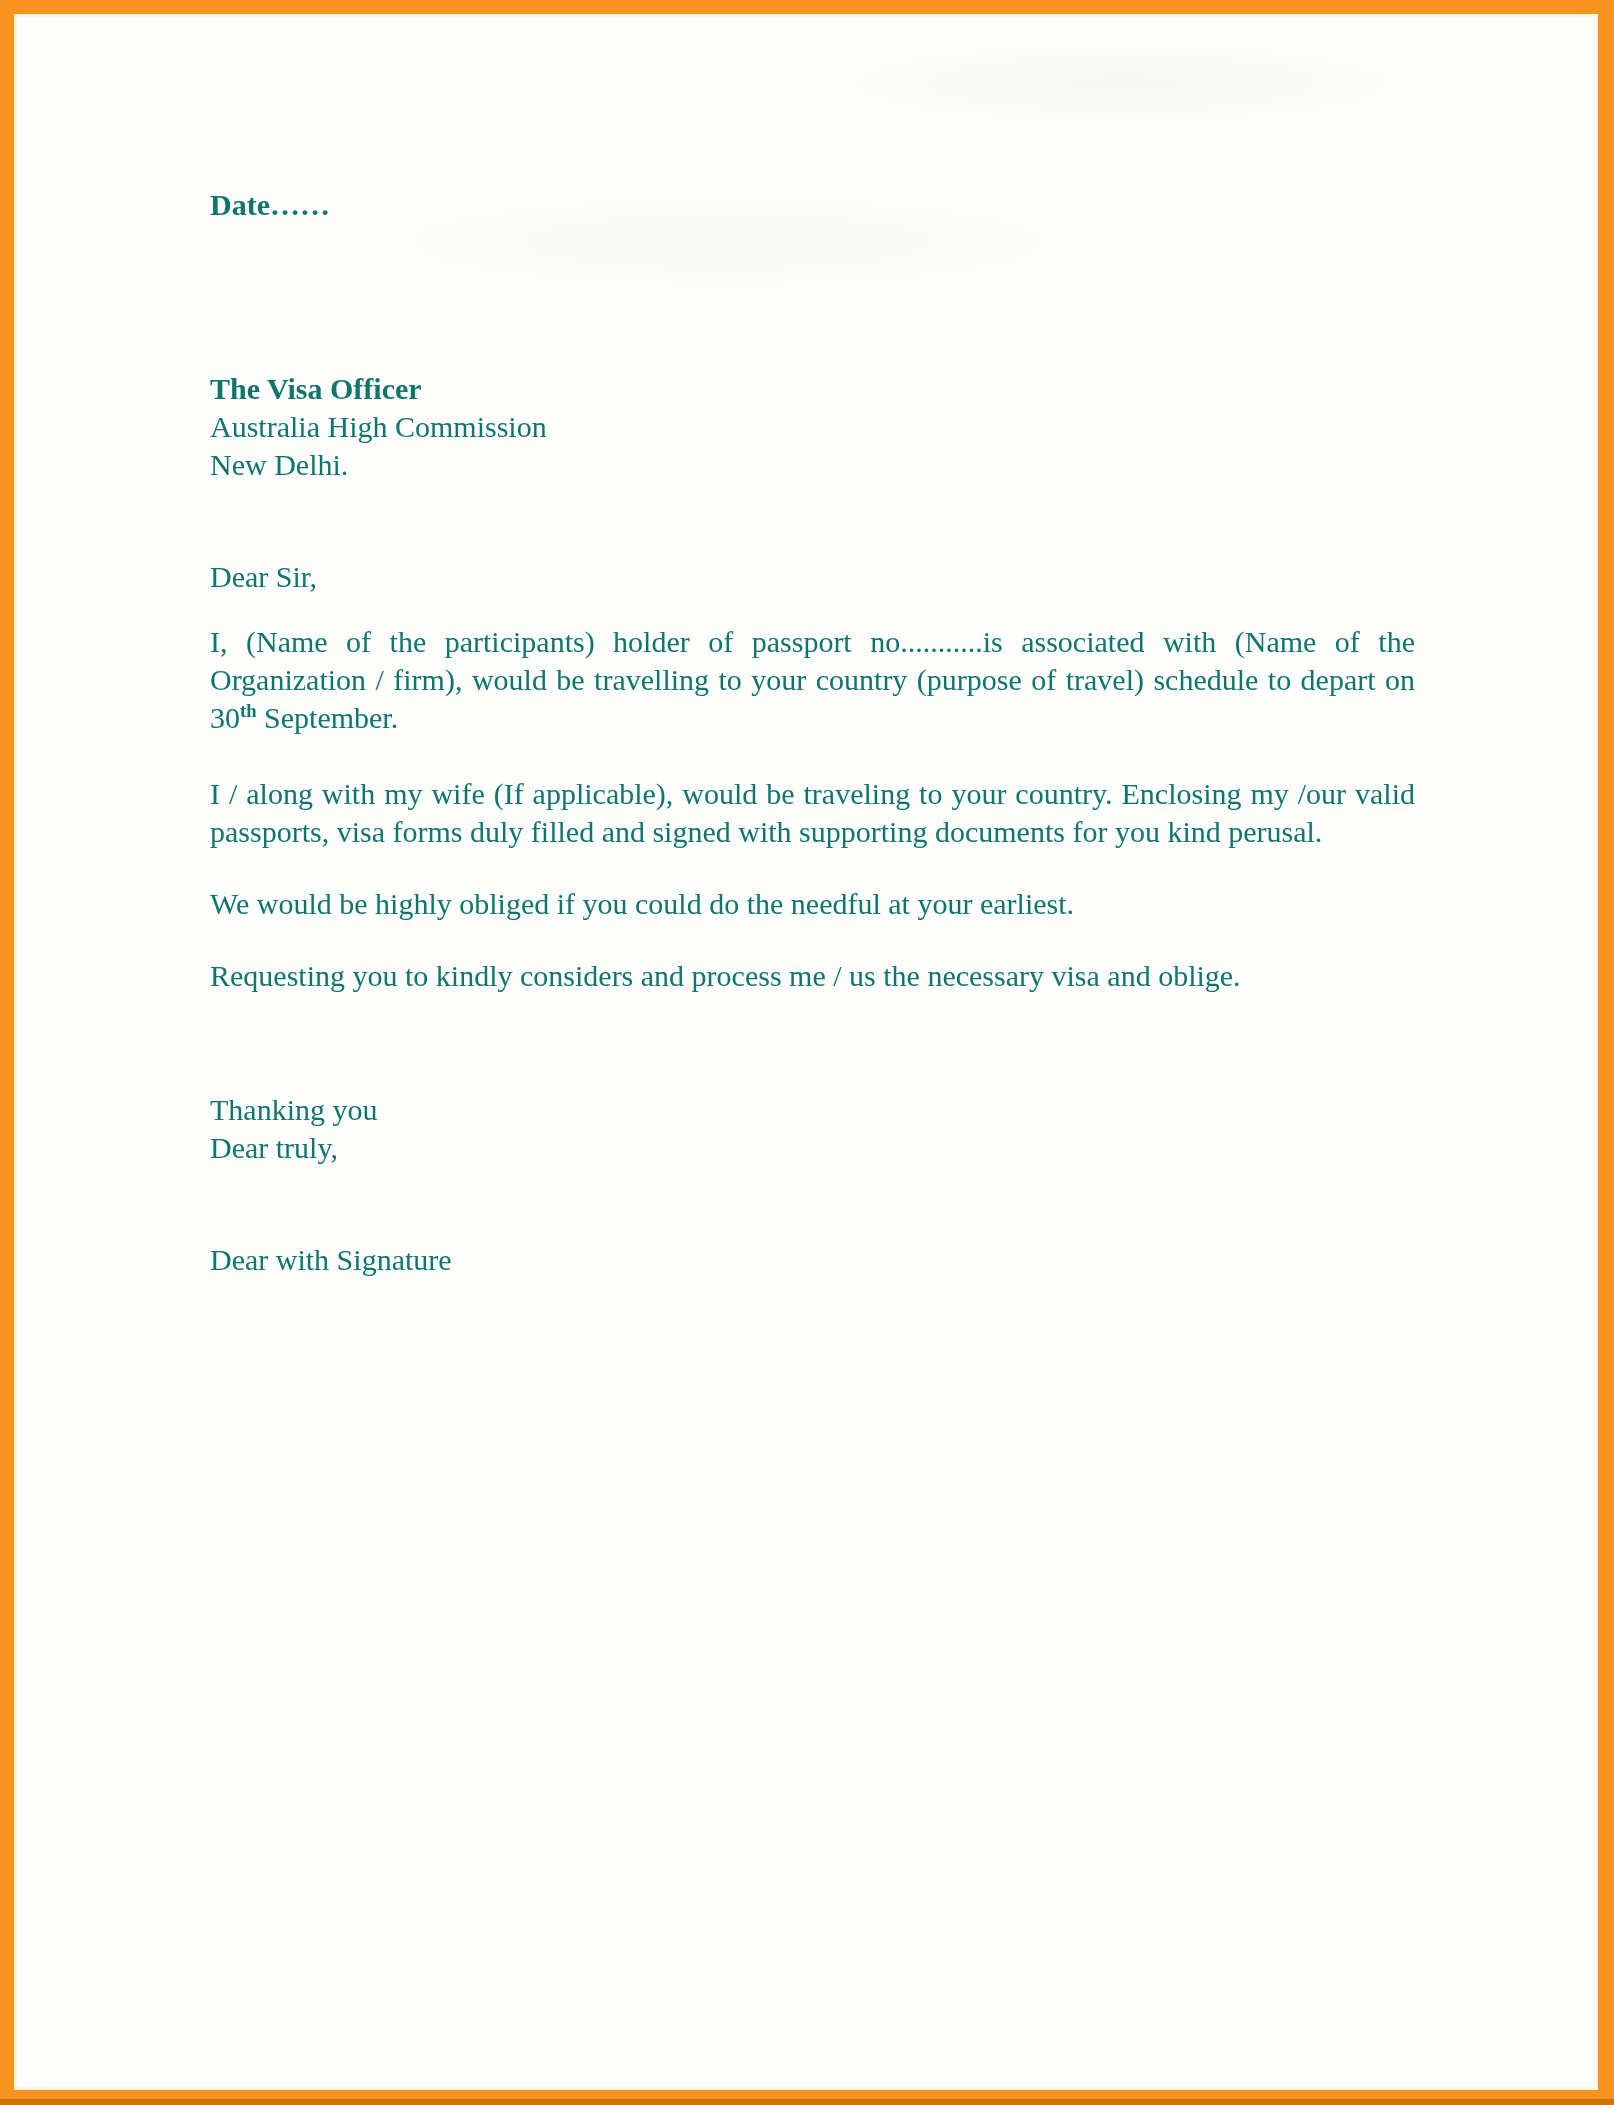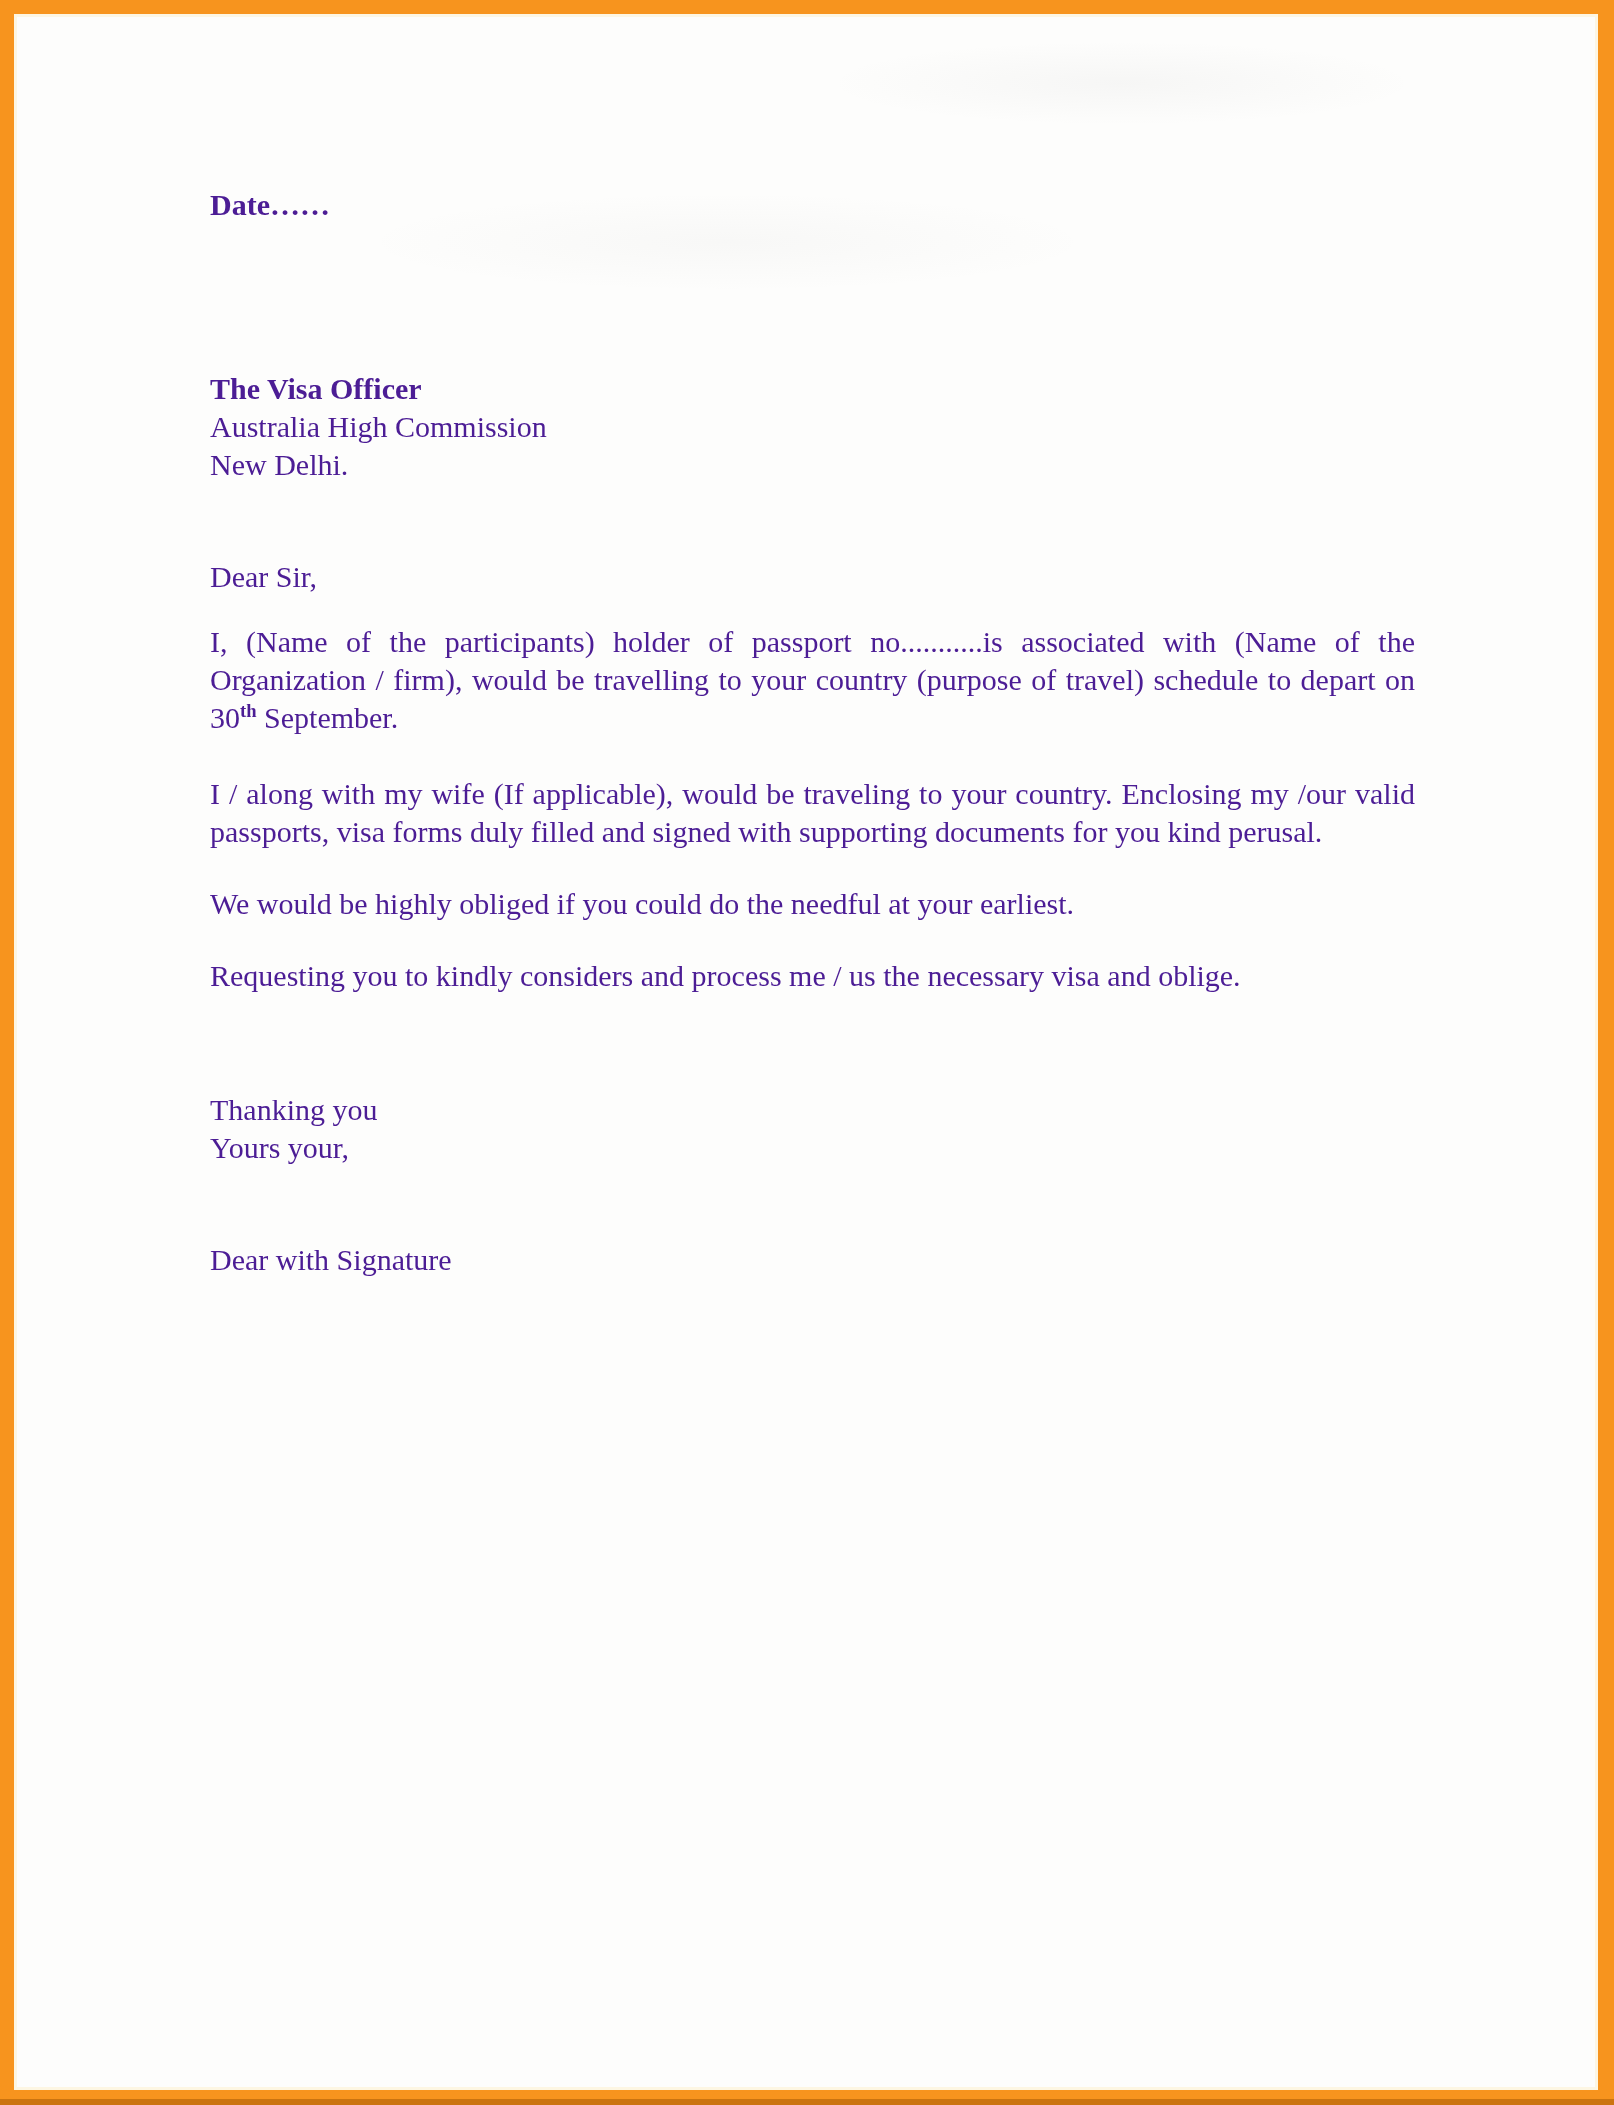--- a/index.html
+++ b/index.html
@@ -24,21 +24,21 @@
     background: #CB7410;
   }
   .paper {
     position: absolute;
     top: 14px; left: 14px; right: 16px; bottom: 15px;
     box-sizing: border-box;
     background: #FDFDFC;
     border: 3px solid #FDF6E3; 
     padding: 169px 180px 0 193px;
     font-family: "Liberation Serif", "DejaVu Serif", serif;
-    color: #4c1d95;
+    color: #0f766e;
     font-size: 30px;
     line-height: 38px;
   }
   
   .paper::before {
     content: "";
     position: absolute;
     top: 0; left: 0; right: 0;
     height: 300px;
     background:
@@ -84,19 +84,19 @@
     <p class="para para-1"><span>I, (Name of the participants) holder of passport no...........is associated with (Name of the Organization / firm), would be travelling to your country (purpose of travel) schedule to depart on 30</span><sup class="ordinal">th</sup><span> September.</span></p>
 
     <p class="para para-2">I / along with my wife (If applicable), would be traveling to your country. Enclosing my /our valid passports, visa forms duly filled and signed with supporting documents for you kind perusal.</p>
 
     <p class="para para-4">We would be highly obliged if you could do the needful at your earliest.</p>
 
     <p class="para para-3">Requesting you to kindly considers and process me / us the necessary visa and oblige.</p>
 
     <div class="closing">
       <p>Thanking you</p>
-      <p>Yours your,</p>
+      <p>Dear truly,</p>
     </div>
 
     <p class="signature">Dear with Signature</p>
 
   </div>
 </div>
 
 </body></html>

